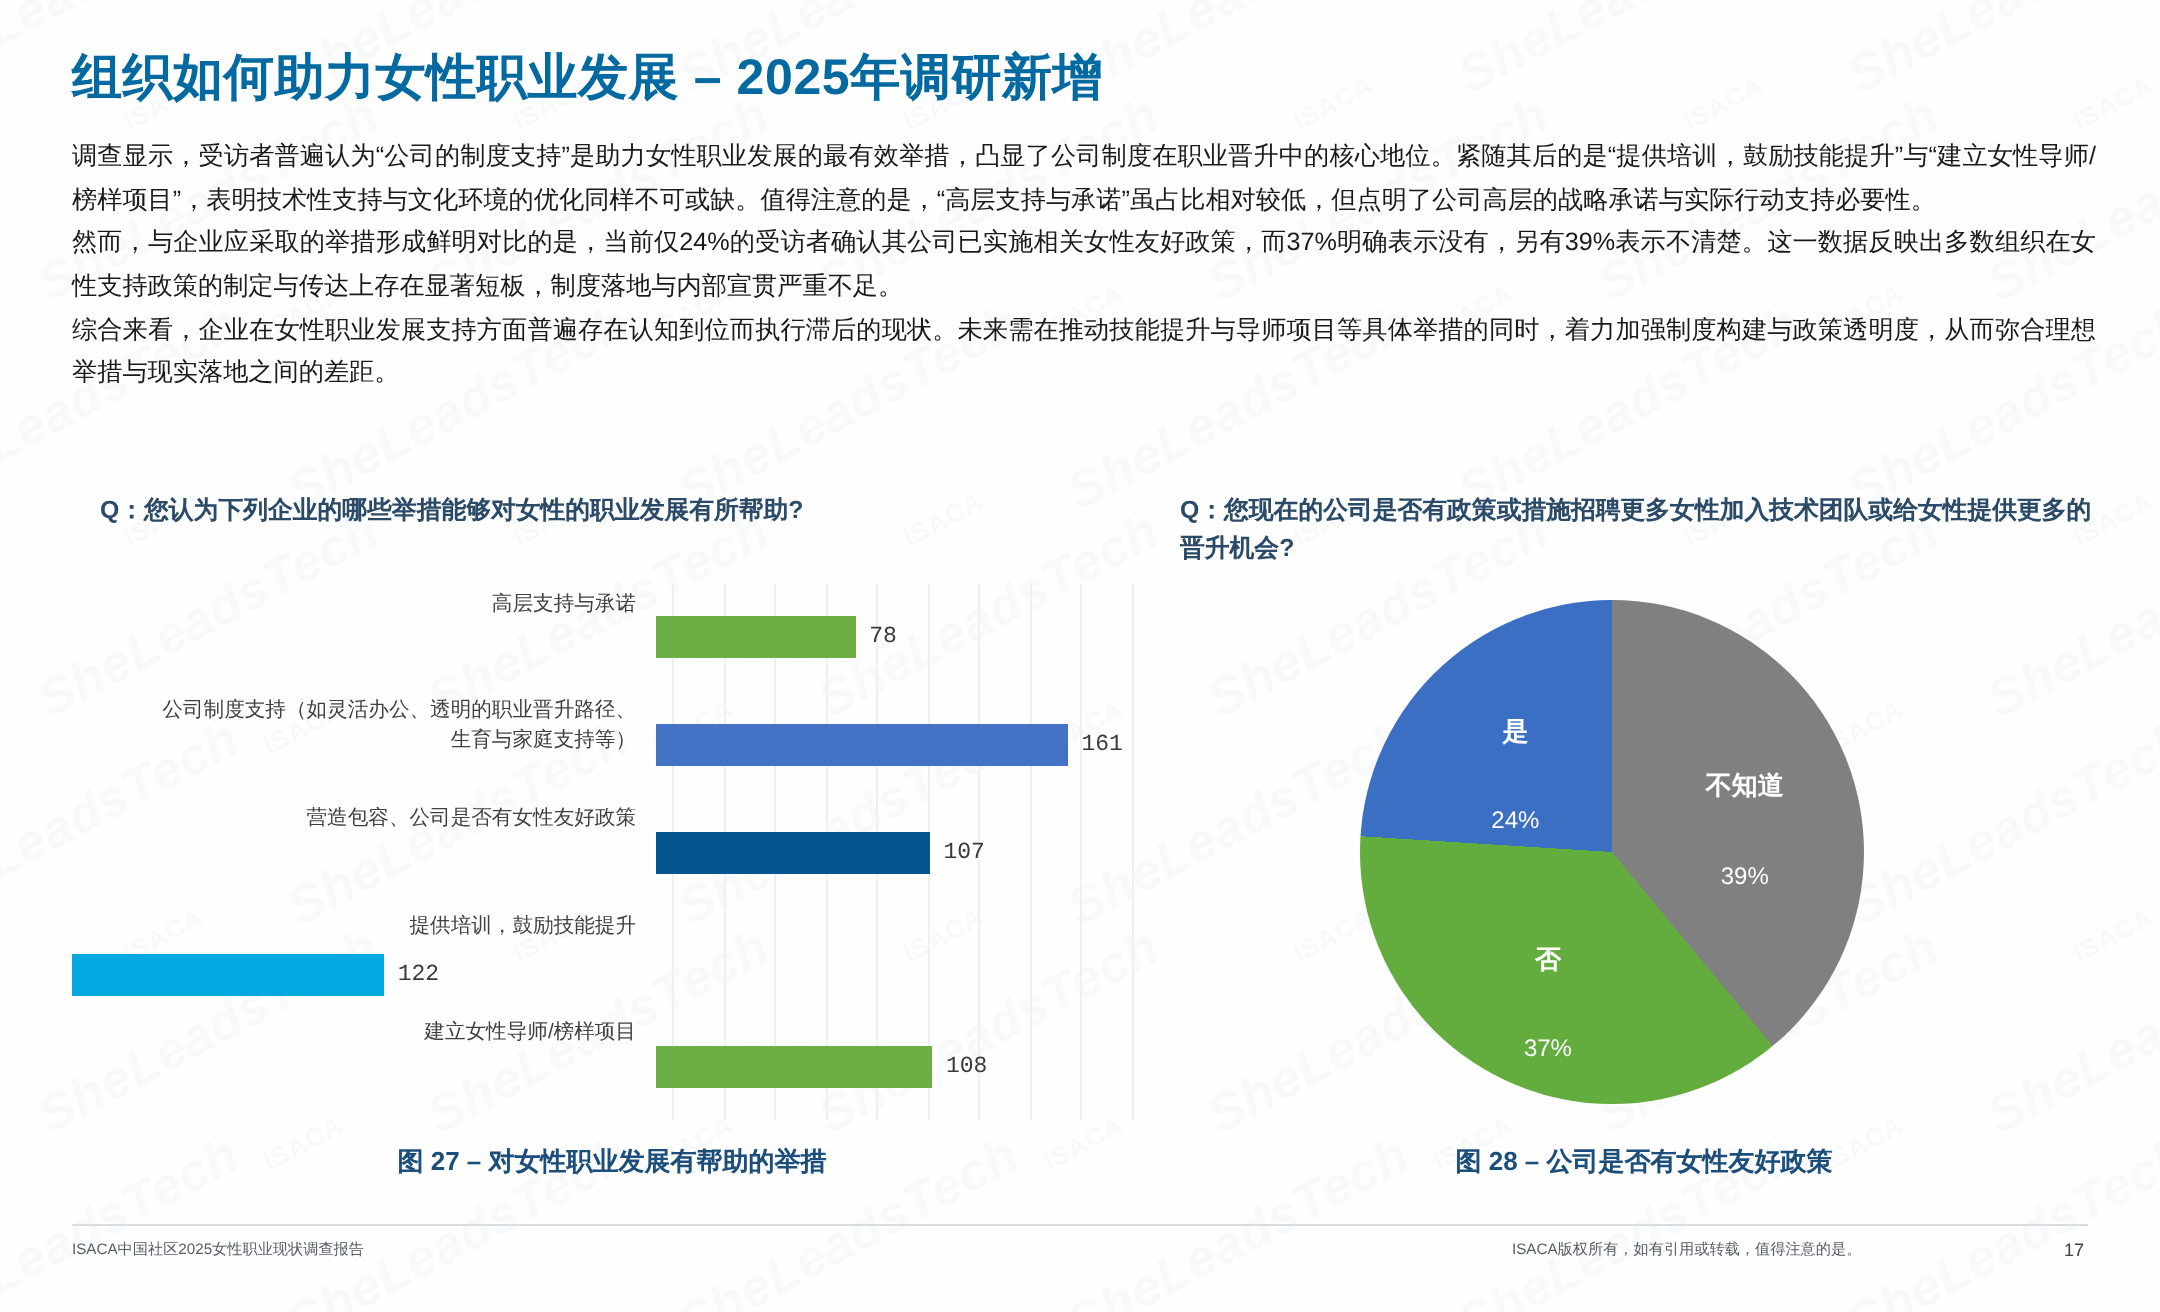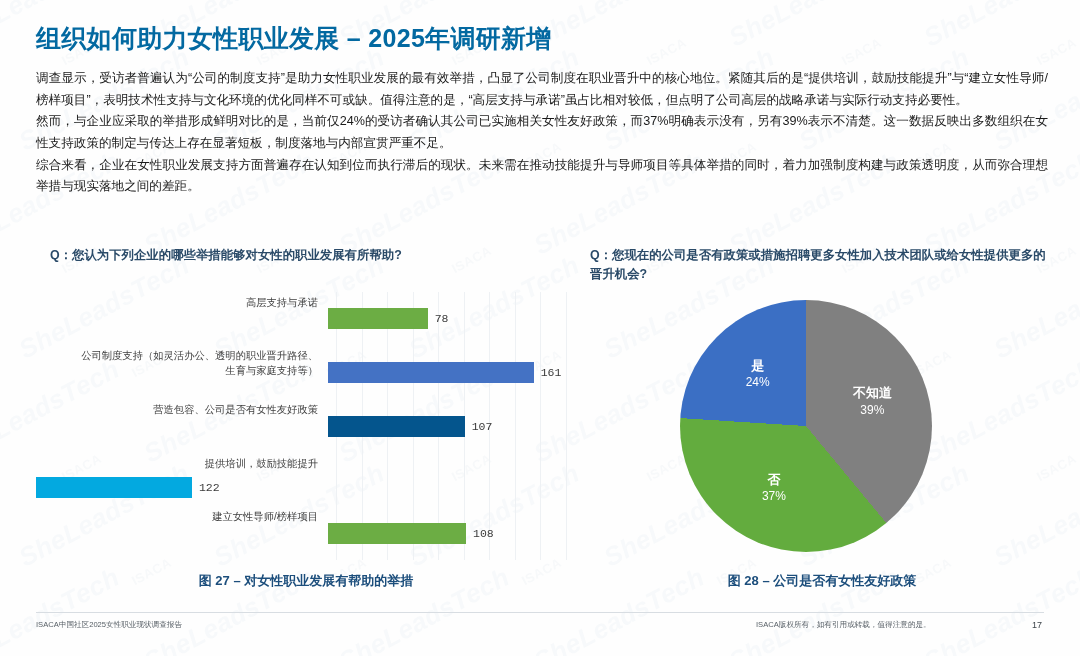--- a/index.html
+++ b/index.html
@@ -135,21 +135,21 @@
     border-radius: 50%;
   }
   .pie-lbl {
     position: absolute;
     text-align: center;
     color: #ffffff;
     line-height: 1.35;
     z-index: 3;
   }
   .pie-lbl .n { font-size: 13px; font-weight: 700; display: block; }
-  .pie-lbl .p { font-size: 12px; display: block; }
+  .pie-lbl .p { font-size: 12px; display: block; margin-top: 28px; }
 
   .caption {
     position: absolute;
     top: 572px;
     font-size: 13px;
     font-weight: 700;
     color: #1c4e7c;
     text-align: center;
     z-index: 10;
   }

